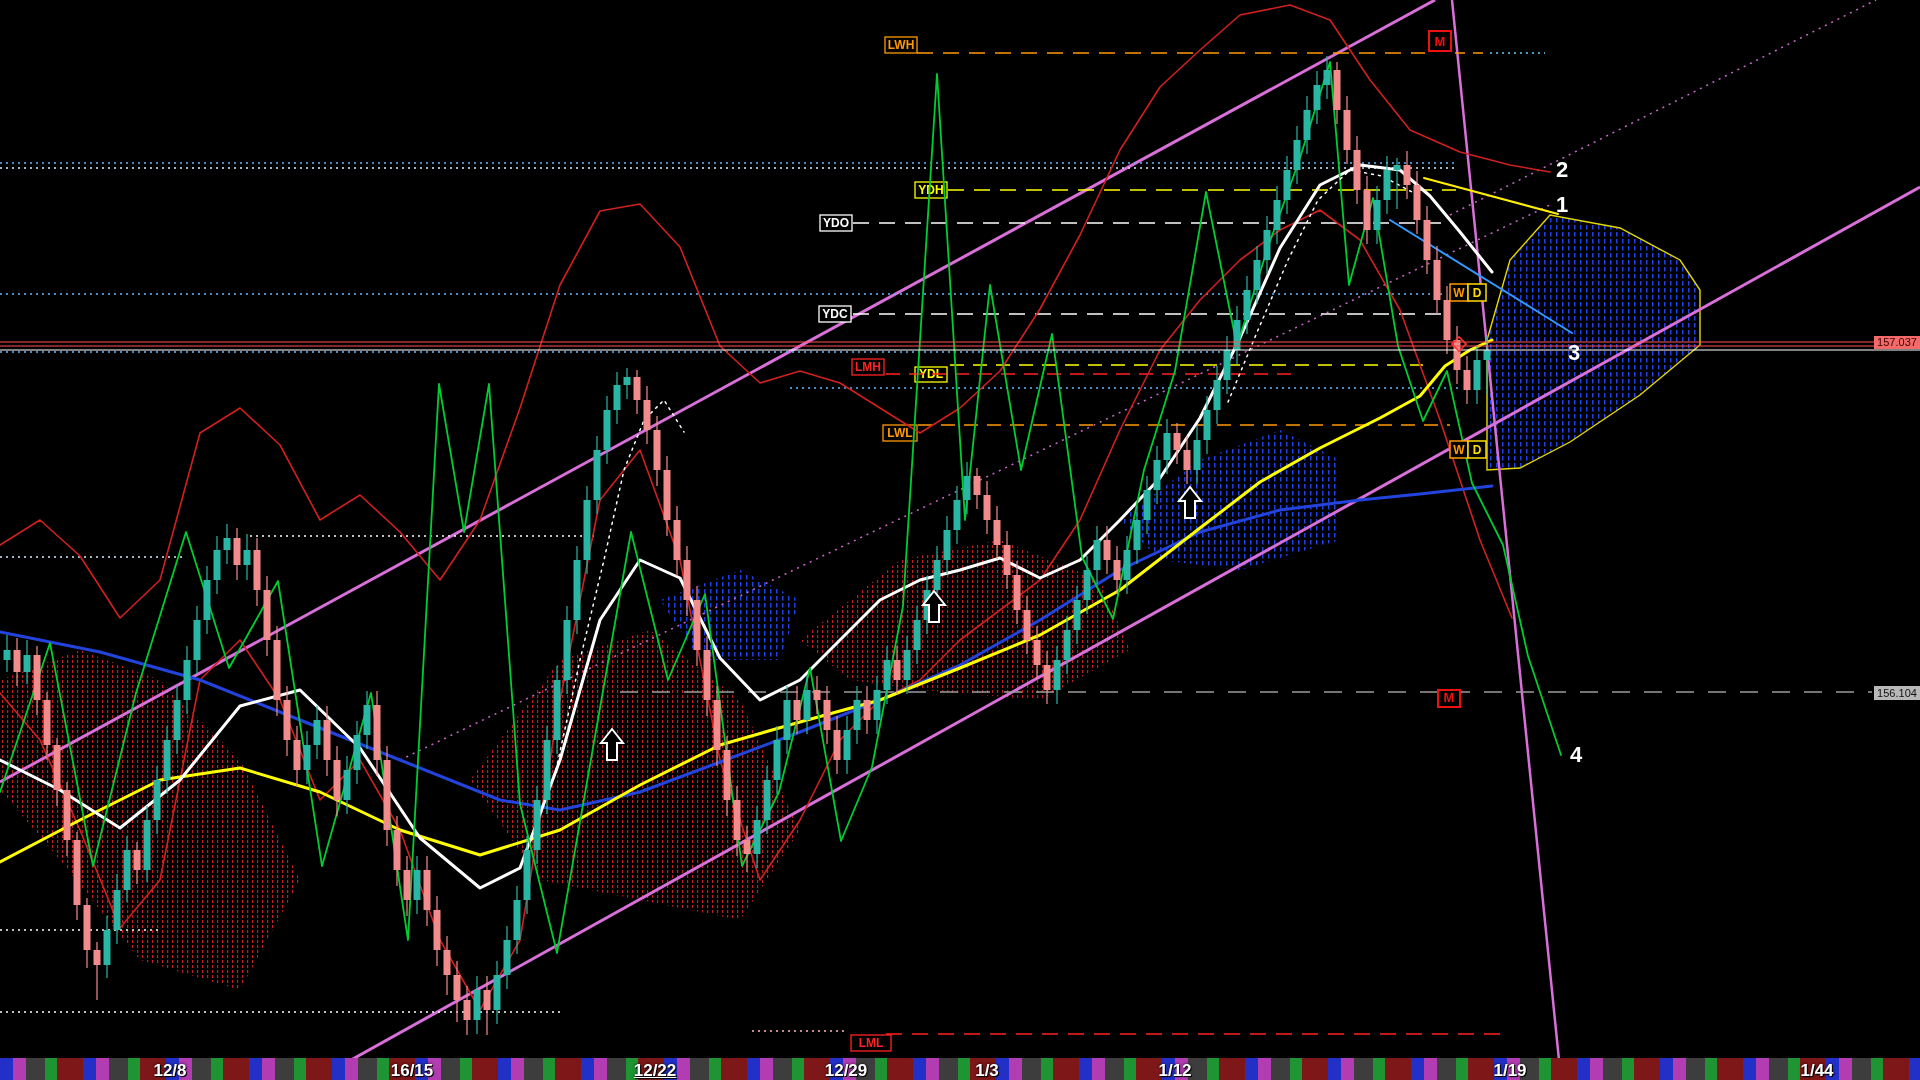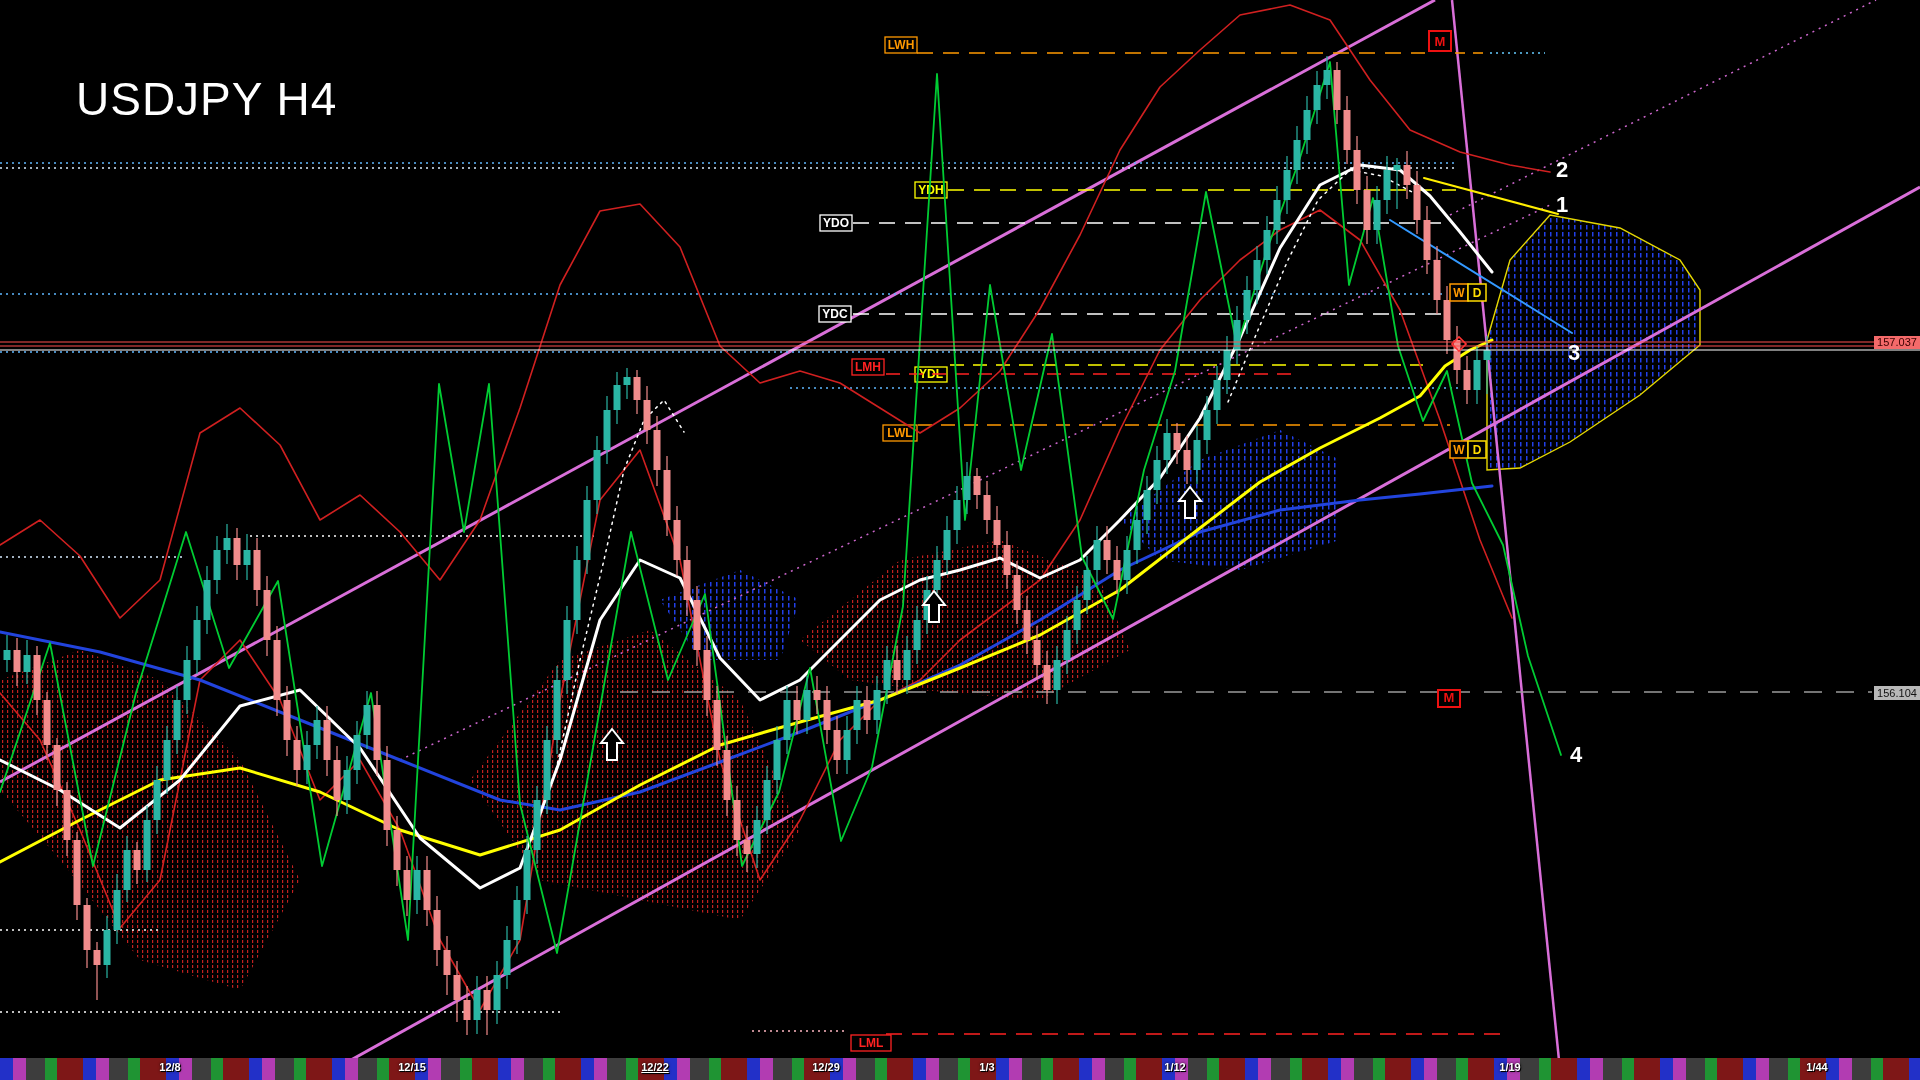--- a/index.html
+++ b/index.html
@@ -9,21 +9,21 @@
   .title{position:absolute;left:76px;top:72px;color:#fff;font-size:46px;font-weight:300;
          letter-spacing:1px;font-family:"Liberation Sans",sans-serif;}
   #ribbon{position:absolute;left:0;top:1058px;width:1920px;height:22px;
     background:repeating-linear-gradient(90deg,
       #2230c8 0px,#2230c8 13px,
       #b23cb2 13px,#b23cb2 26px,
       #3d3d3d 26px,#3d3d3d 45px,
       #1f9433 45px,#1f9433 57px,
       #7e1717 57px,#7e1717 83px);}
   .ribbon-date{position:absolute;top:3px;transform:translateX(-50%);color:#fff;
-    font-size:11px;font-weight:bold;text-shadow:0 0 3px #000,1px 1px 0 #000;}
+    font-size:17px;font-weight:bold;text-shadow:0 0 3px #000,1px 1px 0 #000;}
 </style>
 </head>
 <body>
 
 <div id="stage">
   <svg id="chart" width="1920" height="1080" viewBox="0 0 1920 1080">
       <rect x="0" y="0" width="1920" height="1080" fill="#000"></rect>
       <defs>
         <pattern id="hr" width="5" height="5" patternUnits="userSpaceOnUse">
           <rect x="2" y="0" width="1.2" height="3" fill="#c22020"></rect>
@@ -439,24 +439,23 @@
       </g>
       <text x="1556" y="177" fill="#fff" font-size="22" font-weight="bold" font-family="Liberation Sans, sans-serif">2</text>
       <text x="1556" y="212" fill="#fff" font-size="22" font-weight="bold" font-family="Liberation Sans, sans-serif">1</text>
       <text x="1568" y="360" fill="#fff" font-size="22" font-weight="bold" font-family="Liberation Sans, sans-serif">3</text>
       <text x="1570" y="762" fill="#fff" font-size="22" font-weight="bold" font-family="Liberation Sans, sans-serif">4</text>
       <path d="M612 729 L623 743 L617 743 L617 760 L607 760 L607 743 L601 743 Z" fill="#000" stroke="#fff" stroke-width="2"></path>
       <path d="M934 591 L945 605 L939 605 L939 622 L929 622 L929 605 L923 605 Z" fill="#000" stroke="#fff" stroke-width="2"></path>
       <path d="M1190 487 L1201 501 L1195 501 L1195 518 L1185 518 L1185 501 L1179 501 Z" fill="#000" stroke="#fff" stroke-width="2"></path>
       <rect x="1454" y="339" width="10" height="10" fill="none" stroke="#ff3333" stroke-width="1.6" transform="rotate(45 1459 344)"></rect>
     </svg>
-  <div class="title">USDJPY H4</div>
   <div id="ribbon">
       <span class="ribbon-date" style="left: 170px;">12/8</span>
-      <span class="ribbon-date" style="left: 412px;">12/15</span>
+      <span class="ribbon-date" style="left: 412px;">16/15</span>
       <span class="ribbon-date" style="left: 655px; text-decoration: underline;">12/22</span>
-      <span class="ribbon-date" style="left: 826px;">12/29</span>
+      <span class="ribbon-date" style="left: 846px;">12/29</span>
       <span class="ribbon-date" style="left: 987px;">1/3</span>
       <span class="ribbon-date" style="left: 1175px;">1/12</span>
       <span class="ribbon-date" style="left: 1510px;">1/19</span>
       <span class="ribbon-date" style="left: 1817px;">1/44</span>
     </div>
 </div>
 
 </body></html>

